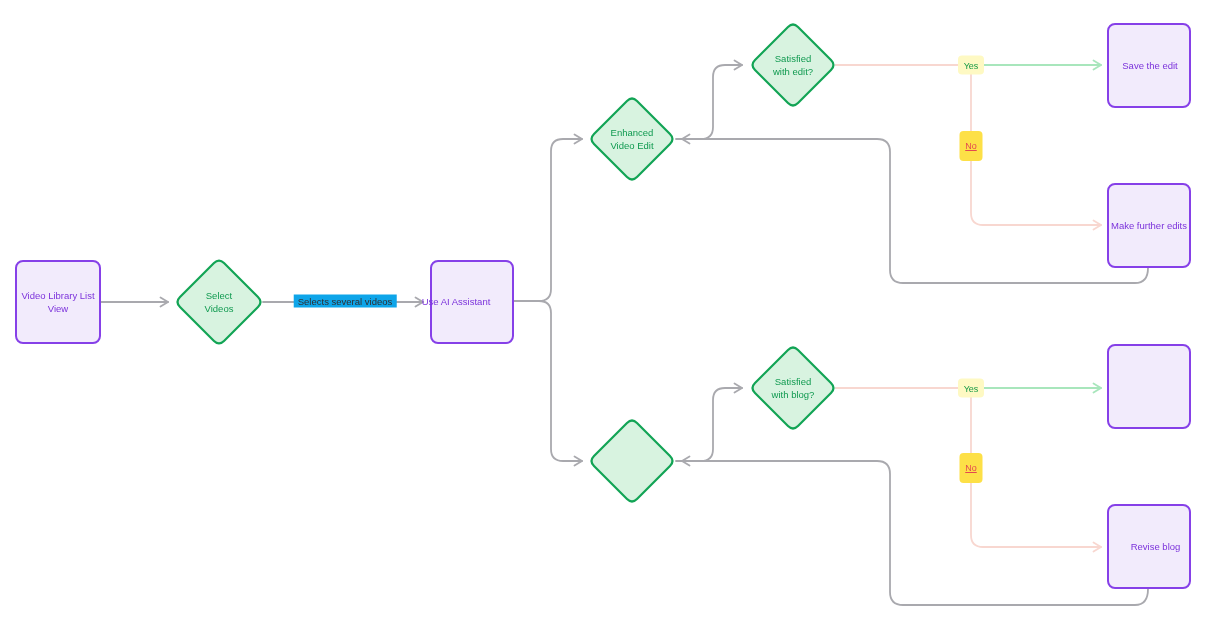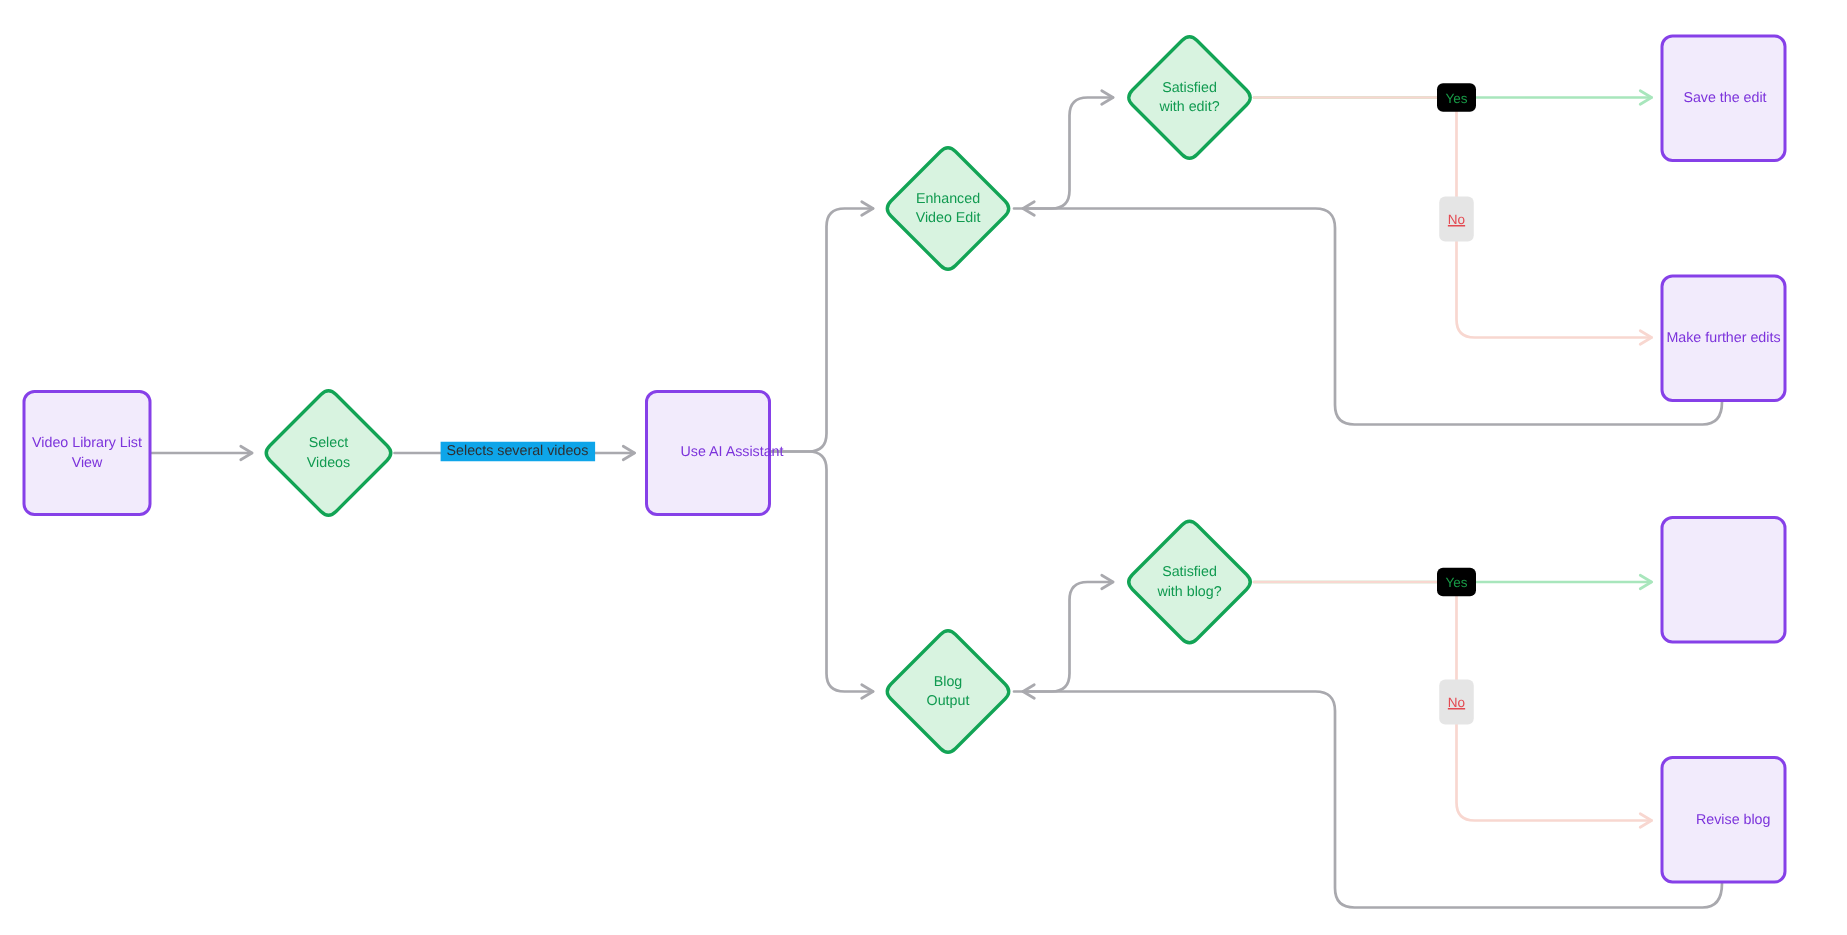--- a/index.html
+++ b/index.html
@@ -37,22 +37,22 @@
   .badge {
     position: absolute;
     transform: translate(-50%, -50%);
     display: flex;
     align-items: center;
     justify-content: center;
     font-size: 9px;
     border-radius: 4px;
     padding: 0 2px;
   }
-  .badge-yes { background: #000000; color: #189a46; width: 22px; height: 19px; }
-  .badge-no  { background: #e5e5e5; color: #e34850; width: 19px; height: 30px; text-decoration: underline; }
+  .badge-yes { background: #fef9c3; color: #189a46; width: 22px; height: 19px; }
+  .badge-no  { background: #fde047; color: #e34850; width: 19px; height: 30px; text-decoration: underline; }
 </style>
 </head>
 <body>
 
 <div id="canvas">
 
   <svg id="edges-shapes" width="1231" height="623" viewBox="0 0 1231 623">
     <defs>
       <marker id="arr-gray" viewBox="0 0 12 12" refX="10" refY="6" markerWidth="12" markerHeight="12" orient="auto" markerUnits="userSpaceOnUse">
         <path d="M 2.5 1.5 L 10 6 L 2.5 10.5" fill="none" stroke="#a9a9ae" stroke-width="1.8" stroke-linecap="round" stroke-linejoin="round"></path>
@@ -101,29 +101,27 @@
       <path d="M 798 27 L 831 60 Q 836 65 831 70 L 798 103 Q 793 108 788 103 L 755 70 Q 750 65 755 60 L 788 27 Q 793 22 798 27 Z"></path>
       <path d="M 637 423 L 670 456 Q 675 461 670 466 L 637 499 Q 632 504 627 499 L 594 466 Q 589 461 594 456 L 627 423 Q 632 418 637 423 Z"></path>
       <path d="M 798 350 L 831 383 Q 836 388 831 393 L 798 426 Q 793 431 788 426 L 755 393 Q 750 388 755 383 L 788 350 Q 793 345 798 350 Z"></path>
     </g>
   </svg>
 
   <div class="node-label process-text" style="left:18px; top:263px; width:80px; height:78px;">Video Library List
 View</div>
   <div class="node-label decision-text" style="left:179px; top:262px; width:80px; height:80px;">Select
 Videos</div>
-  <div class="node-label process-text" style="left:448px; top:262px; width:80px; height:80px;">Use AI Assistant</div>
+  <div class="node-label process-text" style="left:416px; top:262px; width:80px; height:80px;">Use AI Assistant</div>
   <div class="node-label decision-text" style="left:592px; top:99px; width:80px; height:80px;">Enhanced
 Video Edit</div>
   <div class="node-label decision-text" style="left:753px; top:25px; width:80px; height:80px;">Satisfied
 with edit?</div>
   <div class="node-label process-text" style="left:1109px; top:25px; width:82px; height:81px;">Save the edit</div>
   <div class="node-label process-text" style="left:1109px; top:185px; width:80px; height:81px;">Make further edits</div>
-  <div class="node-label decision-text" style="left:592px; top:421px; width:80px; height:80px;">Blog
-Output</div>
   <div class="node-label decision-text" style="left:753px; top:348px; width:80px; height:80px;">Satisfied
 with blog?</div>
   <div class="node-label process-text" style="left:1109px; top:506px; width:93px; height:81px;">Revise blog</div>
 
   <div class="edge-label" style="left:345px; top:301px;">Selects several videos</div>
 
   <div class="badge badge-yes" style="left:971px; top:65px;">Yes</div>
   <div class="badge badge-no" style="left:971px; top:146px;">No</div>
   <div class="badge badge-yes" style="left:971px; top:388px;">Yes</div>
   <div class="badge badge-no" style="left:971px; top:468px;">No</div>

